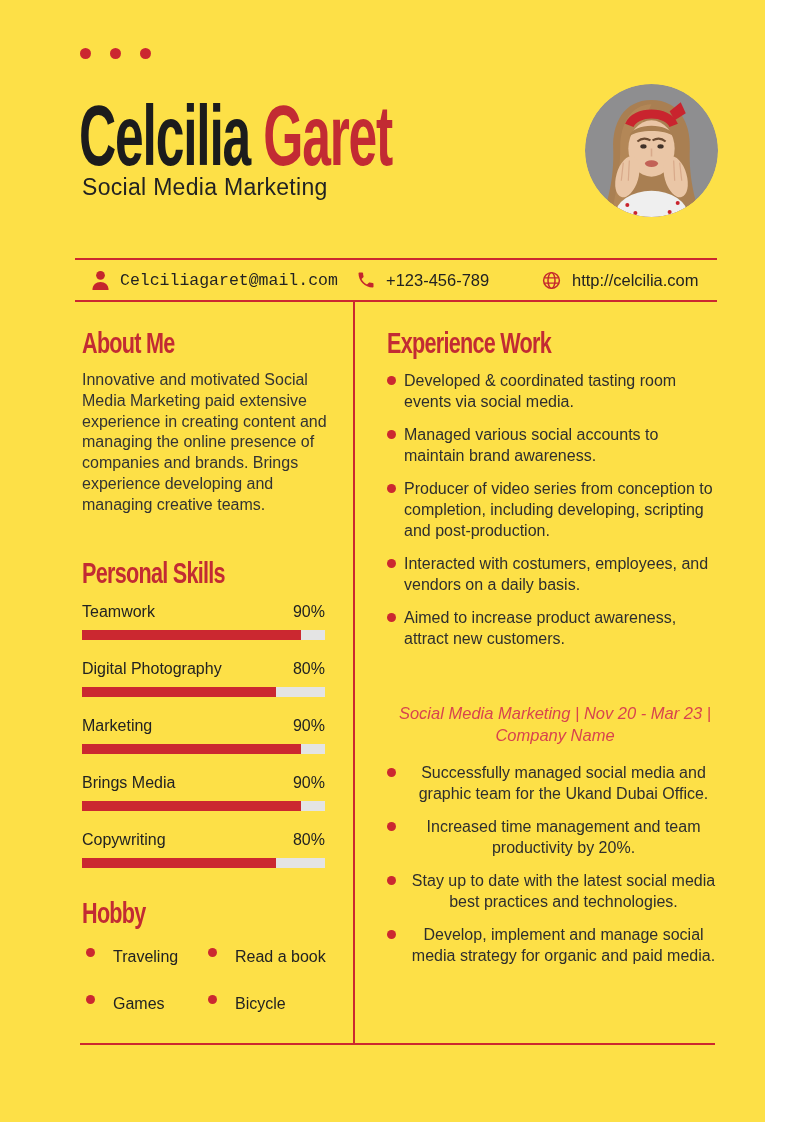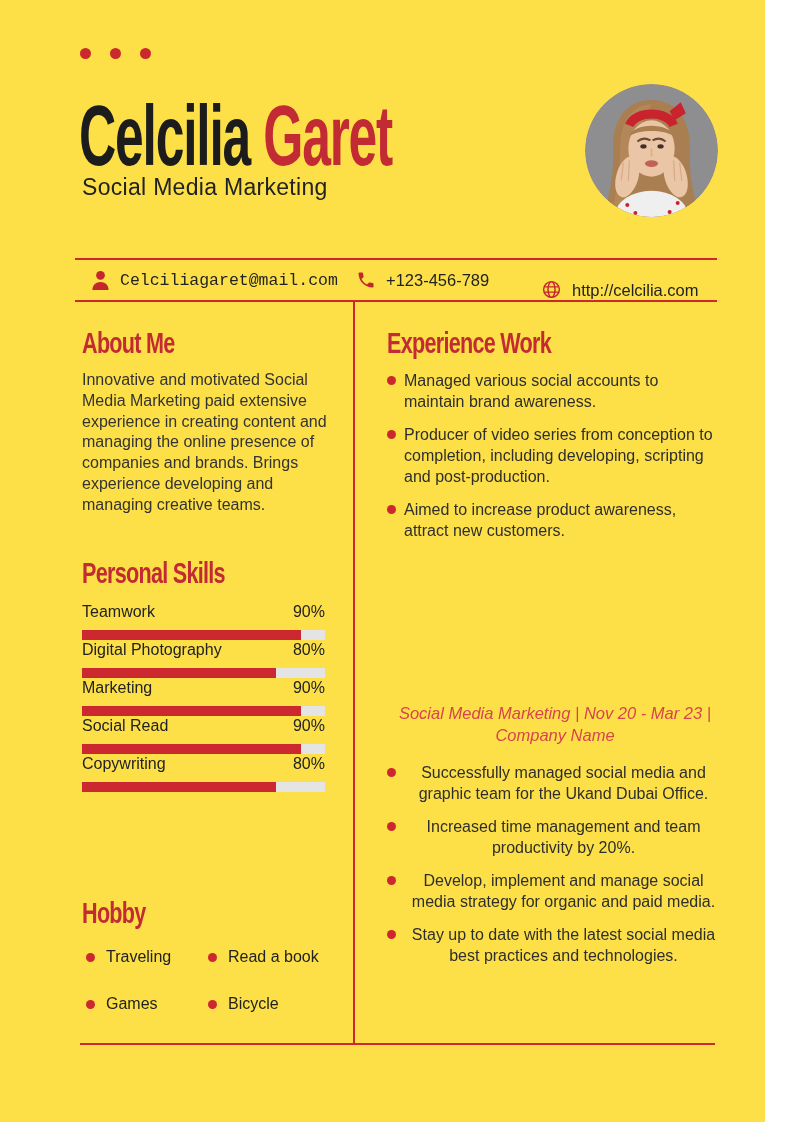--- a/index.html
+++ b/index.html
@@ -20,40 +20,40 @@
   .subtitle{position:absolute;left:82px;top:174px;font-size:23px;letter-spacing:.3px;color:#222;}
   
   .avatar{position:absolute;left:585px;top:84px;width:133px;height:133px;border-radius:50%;overflow:hidden;}
   .avatar svg{display:block;width:100%;height:100%;}
   
   .contact{position:absolute;left:75px;top:258px;width:642px;height:44px;
     border-top:2.5px solid var(--accent);border-bottom:2.5px solid var(--accent);}
   .citem{position:absolute;top:0;height:100%;display:flex;align-items:center;gap:10px;
     font-size:16.5px;color:#222;}
   .citem svg{display:block;}
-  .c0{left:16px;font-family:Liberation Mono, monospace;} .c1{left:281px;} .c2{left:466px;align-items:flex-end;}
+  .c0{left:16px;font-family:Liberation Mono, monospace;} .c1{left:281px;} .c2{left:466px;}
   
   .vline{position:absolute;left:353px;top:301px;width:2px;height:743px;background:var(--accent);}
   .hline{position:absolute;left:80px;top:1043px;width:635px;height:2px;background:var(--accent);}
   
   .sec-title{position:absolute;font-size:30px;font-weight:bold;letter-spacing:-1px;
     color:var(--heading);transform:scaleX(.72);transform-origin:left top;white-space:nowrap;line-height:1.1;}
   .t-about{left:82px;top:326px;} .t-skills{left:82px;top:556px;} .t-hobby{left:82px;top:896px;}
   .t-exp{left:387px;top:326px;}
   
   .about-text{position:absolute;left:82px;top:370px;width:256px;font-size:16px;line-height:20.8px;color:var(--text);}
   
   .skills{position:absolute;left:82px;top:602px;width:243px;}
-  .skill{}
+  .skill{margin-bottom:19px;}
   .skill-head{display:flex;justify-content:space-between;font-size:16px;line-height:20px;color:#222;}
   .track{margin-top:8px;height:10px;background:var(--track);}
   .fill{height:100%;background:var(--accent);}
   
   .hobby{position:absolute;left:86px;top:948px;display:grid;grid-template-columns:122px auto;row-gap:29px;}
-  .hobby li{list-style:none;display:flex;align-items:center;gap:11px;font-size:16px;color:#222;}
+  .hobby li{list-style:none;display:flex;align-items:flex-start;gap:18px;font-size:16px;color:#222;}
   .bdot{flex:none;width:9px;height:9px;border-radius:50%;background:var(--accent);}
   
   .job{position:absolute;left:387px;width:336px;}
   .job-heading{font-size:16.5px;line-height:22px;font-style:italic;color:var(--subhead);margin-bottom:16px;}
   .job ul{list-style:none;}
   .job li{display:flex;gap:8px;margin-bottom:12px;font-size:16px;line-height:21px;color:#2e2e2e;}
   .job .bdot{margin-top:6px;}
 </style>
 </head>
 <body>
@@ -161,21 +161,21 @@
       <span>Marketing</span>
       <span>90%</span>
     </div>
     <div class="track">
       <div class="fill" style="width: 90%;"></div>
     </div>
   </div>
 
   <div class="skill">
     <div class="skill-head">
-      <span>Social Read</span>
+      <span>Brings Media</span>
       <span>90%</span>
     </div>
     <div class="track">
       <div class="fill" style="width: 90%;"></div>
     </div>
   </div>
 
   <div class="skill">
     <div class="skill-head">
       <span>Copywriting</span>
@@ -207,31 +207,39 @@
   <li>
     <span class="bdot"></span>
     <span>Bicycle</span>
   </li>
 </ul>
 
   <h2 class="sec-title t-exp">Experience Work</h2>
   <div id="jobs-mount">
   <div class="job" style="top: 370px;">
     <ul>
+  <li>
+    <span class="bdot"></span>
+    <span>Developed &amp; coordinated tasting room events via social media.</span>
+  </li>
 
   <li>
     <span class="bdot"></span>
     <span>Managed various social accounts to maintain brand awareness.</span>
   </li>
 
   <li>
     <span class="bdot"></span>
     <span>Producer of video series from conception to completion, including developing, scripting and post-production.</span>
   </li>
 
+  <li>
+    <span class="bdot"></span>
+    <span>Interacted with costumers, employees, and vendors on a daily basis.</span>
+  </li>
 
   <li>
     <span class="bdot"></span>
     <span>Aimed to increase product awareness, attract new customers.</span>
   </li>
 </ul>
   </div>
 
   <div class="job" style="top: 702px; text-align: center;">
     <div class="job-heading">Social Media Marketing | Nov 20 - Mar 23 | Company Name</div>
@@ -241,24 +249,24 @@
     <span>Successfully managed social media and graphic team for the Ukand Dubai Office.</span>
   </li>
 
   <li>
     <span class="bdot"></span>
     <span>Increased time management and team productivity by 20%.</span>
   </li>
 
   <li>
     <span class="bdot"></span>
+    <span>Stay up to date with the latest social media best practices and technologies.</span>
+  </li>
+
+  <li>
+    <span class="bdot"></span>
     <span>Develop, implement and manage social media strategy for organic and paid media.</span>
   </li>
-
-  <li>
-    <span class="bdot"></span>
-    <span>Stay up to date with the latest social media best practices and technologies.</span>
-  </li>
 </ul>
   </div>
 </div>
 
 </div>
 
 </body></html>

